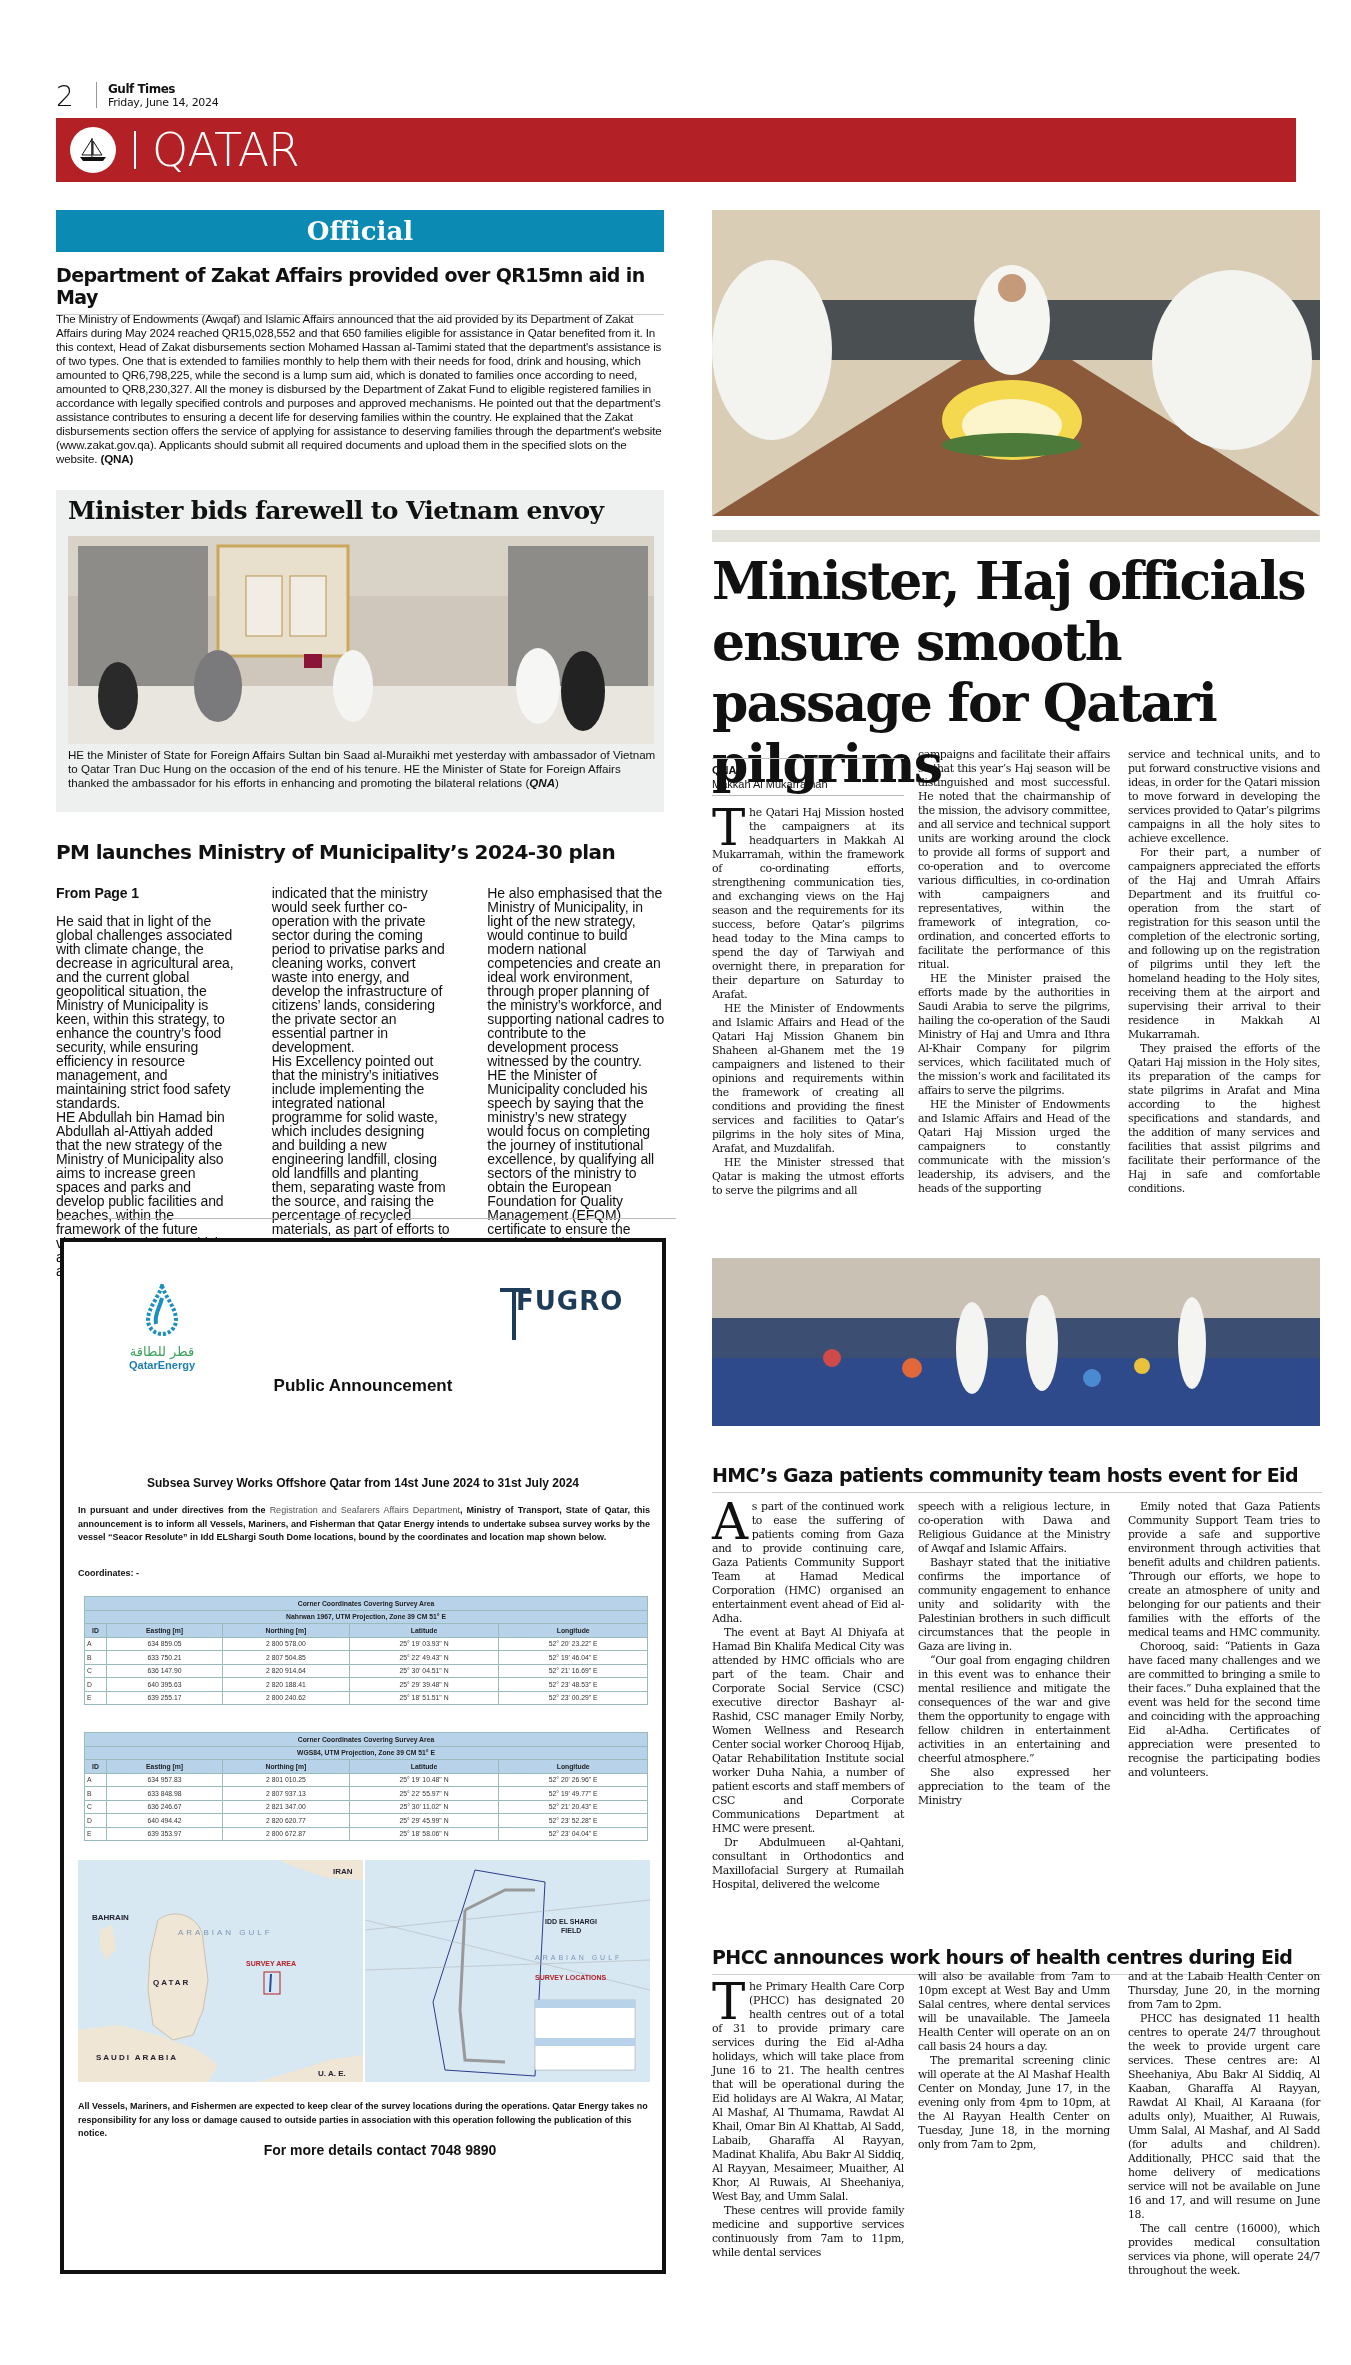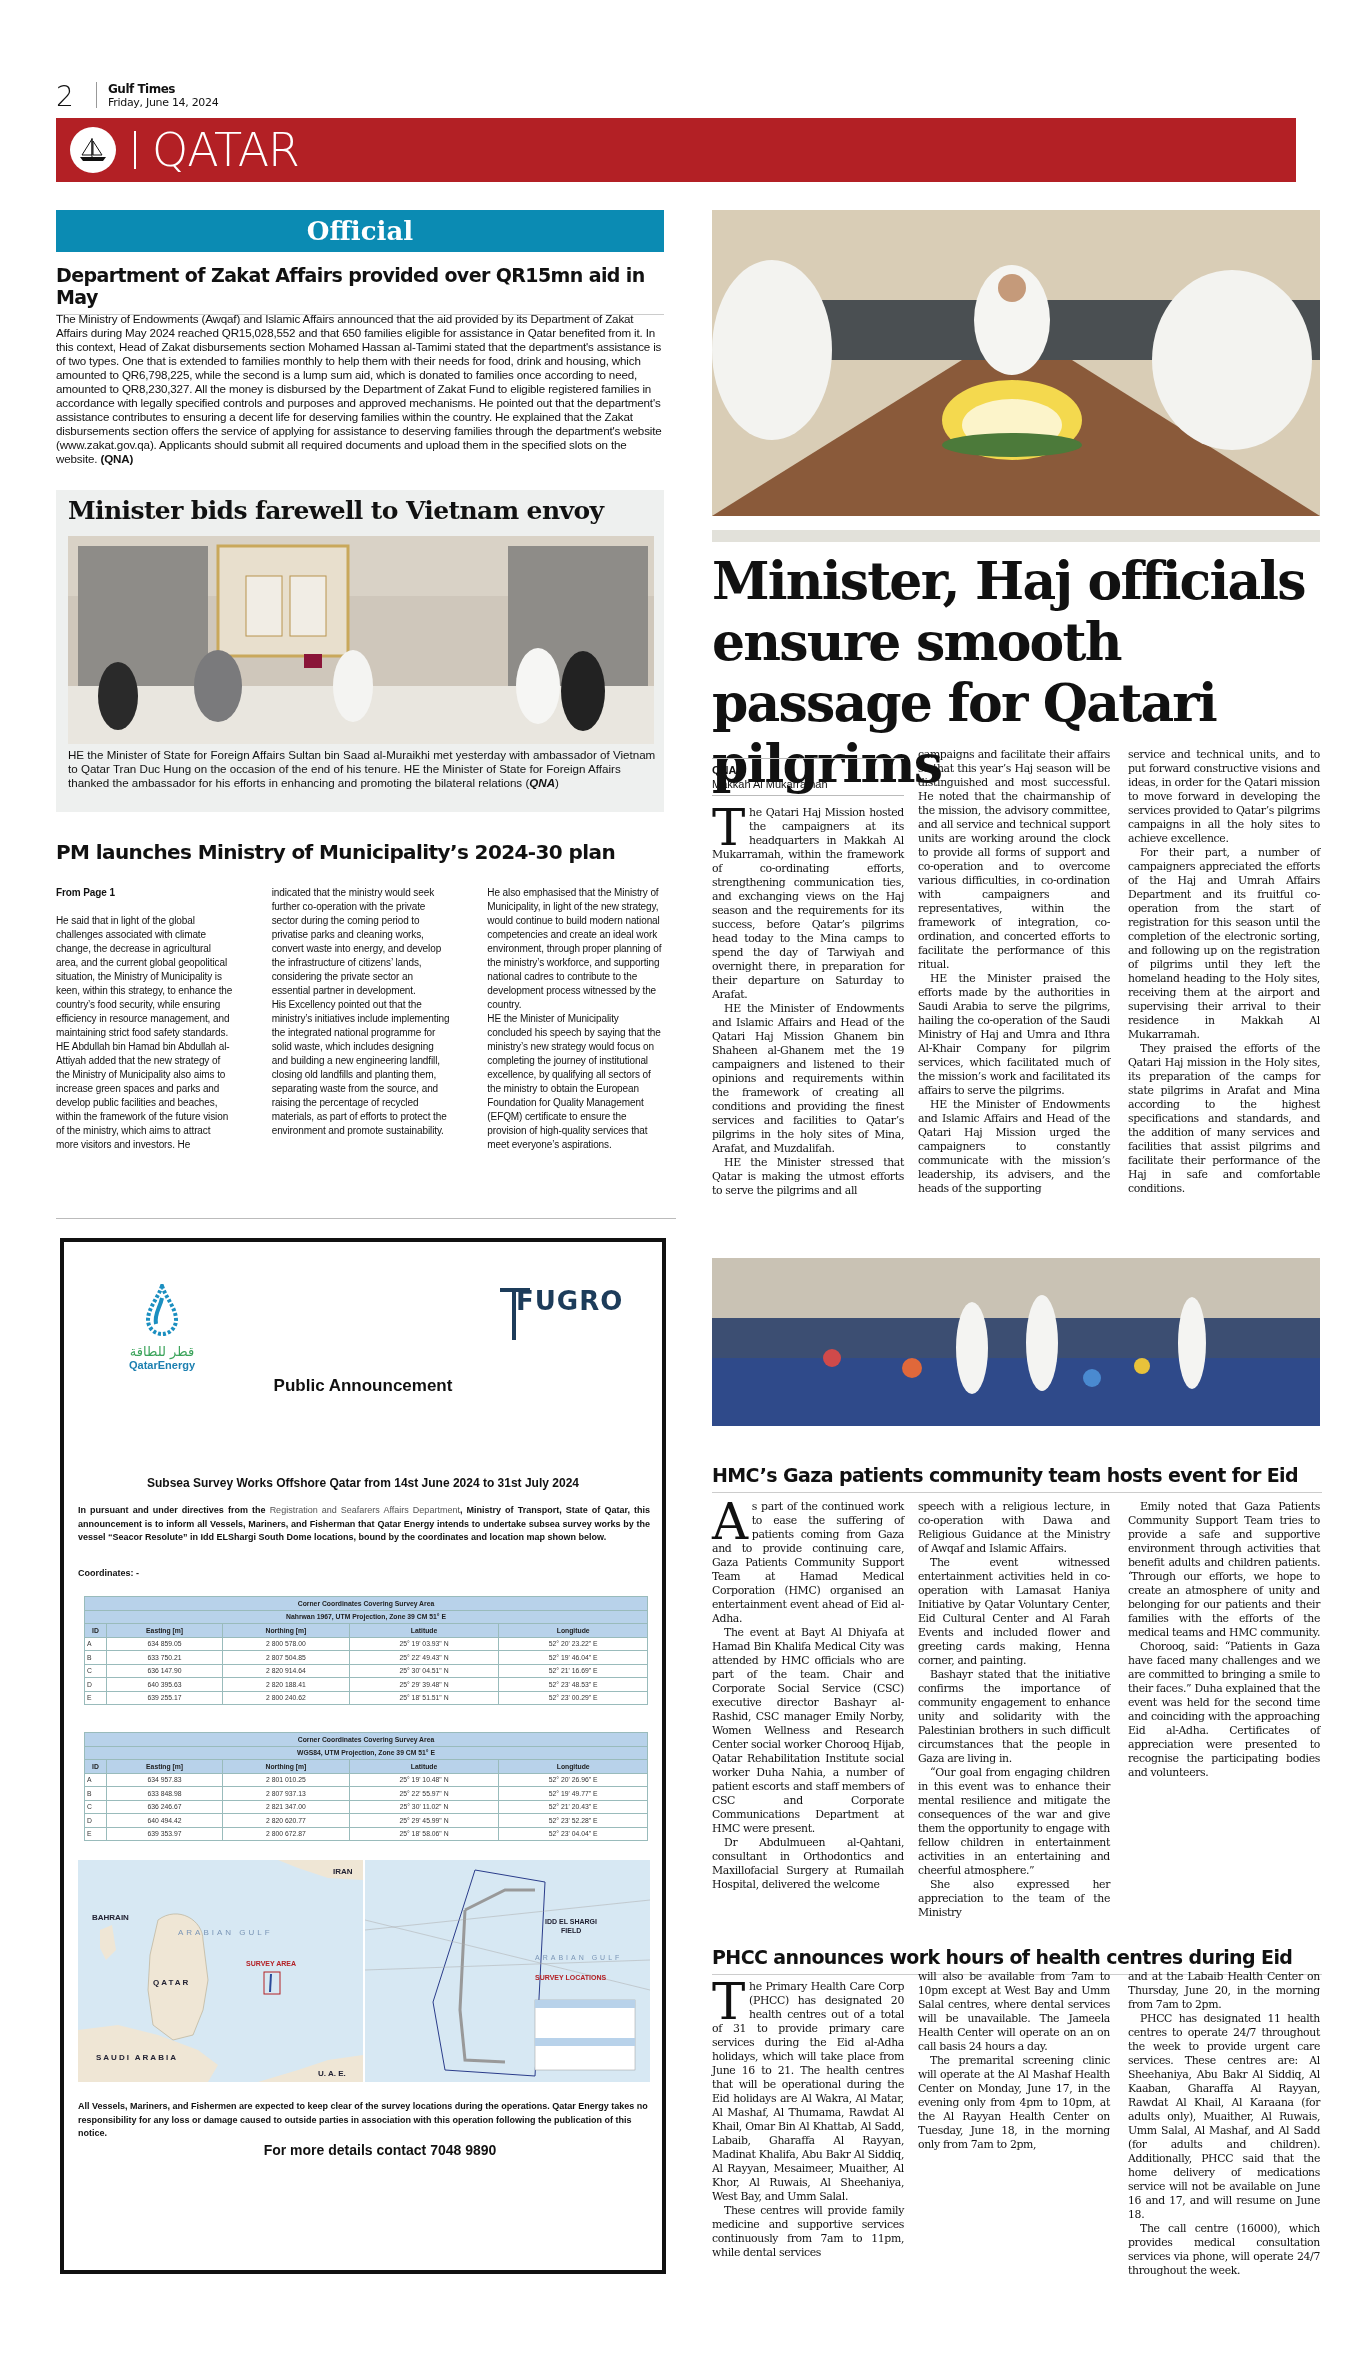--- a/index.html
+++ b/index.html
@@ -20,21 +20,21 @@
 .h-sans{font-family:"DejaVu Sans",sans-serif;font-weight:bold;letter-spacing:-0.6px}
 .zakat-head{left:56px;top:264px;width:608px;font-size:19px;padding-bottom:6px;border-bottom:1px solid #ccc}
 .zakat-body{left:56px;top:312px;width:610px;font-size:11.6px;line-height:14px;letter-spacing:-0.15px}
 
 .vn-box{left:56px;top:490px;width:608px;height:322px;background:#eef0ef}
 .vn-head{left:68px;top:496px;font-family:"DejaVu Serif",serif;font-weight:bold;font-size:25px;letter-spacing:-0.6px}
 .vn-photo{left:68px;top:536px;width:586px;height:208px;overflow:hidden}
 .vn-caption{left:68px;top:748px;width:590px;font-size:11.6px;line-height:14px}
 
 .pm-head{left:56px;top:840px;font-size:20px}
-.pm-cols{left:56px;top:886px;width:610px;display:flex;gap:37px;font-size:10px;line-height:14px;letter-spacing:-0.1px}
+.pm-cols{left:56px;top:886px;width:610px;display:flex;gap:37px;font-size:14px;line-height:14px;letter-spacing:-0.1px}
 .pm-col{flex:1}
 .pm-col p{margin:0}
 .from-page{font-weight:bold;display:block;margin-bottom:14px}
 .pm-rule{left:56px;top:1218px;width:620px;height:1px;background:#bbb}
 
 .ad-box{left:60px;top:1238px;width:606px;height:1036px;border:4px solid #111;background:#fff}
 .ad-inner{position:absolute;left:0;top:0;width:100%;height:100%}
 .qe-logo{left:58px;top:42px;width:80px;text-align:center}
 .fugro{left:432px;top:40px}
 .pa-title{left:0;top:134px;width:100%;text-align:center;font-size:17px;font-weight:bold}
@@ -356,21 +356,20 @@
   </svg>
 </div>
 <div class="abs hmc-head h-sans">HMC’s Gaza patients community team hosts event for Eid</div>
 <div class="abs serif-col hmc-c1">
   <p class="first"><span class="dropcap">A</span><span>s part of the continued work to ease the suffering of patients coming from Gaza and to provide continuing care, Gaza Patients Community Support Team at Hamad Medical Corporation (HMC) organised an entertainment event ahead of Eid al-Adha.</span></p>
   <p>The event at Bayt Al Dhiyafa at Hamad Bin Khalifa Medical City was attended by HMC officials who are part of the team. Chair and Corporate Social Service (CSC) executive director Bashayr al-Rashid, CSC manager Emily Norby, Women Wellness and Research Center social worker Chorooq Hijab, Qatar Rehabilitation Institute social worker Duha Nahia, a number of patient escorts and staff members of CSC and Corporate Communications Department at HMC were present.</p>
   <p>Dr Abdulmueen al-Qahtani, consultant in Orthodontics and Maxillofacial Surgery at Rumailah Hospital, delivered the welcome</p>
 </div>
 <div class="abs serif-col hmc-c2">
   <p class="first">speech with a religious lecture, in co-operation with Dawa and Religious Guidance at the Ministry of Awqaf and Islamic Affairs.</p>
-  <p>The event witnessed entertainment activities held in co-operation with Lamasat Haniya Initiative by Qatar Voluntary Center, Eid Cultural Center and Al Farah Events and included flower and greeting cards making, Henna corner, and painting.</p>
   <p>Bashayr stated that the initiative confirms the importance of community engagement to enhance unity and solidarity with the Palestinian brothers in such difficult circumstances that the people in Gaza are living in.</p>
   <p>“Our goal from engaging children in this event was to enhance their mental resilience and mitigate the consequences of the war and give them the opportunity to engage with fellow children in entertainment activities in an entertaining and cheerful atmosphere.”</p>
   <p>She also expressed her appreciation to the team of the Ministry</p>
 </div>
 <div class="abs serif-col hmc-c3">
   <p>Emily noted that Gaza Patients Community Support Team tries to provide a safe and supportive environment through activities that benefit adults and children patients. ‘Through our efforts, we hope to create an atmosphere of unity and belonging for our patients and their families with the efforts of the medical teams and HMC community.</p>
   <p>Chorooq, said: “Patients in Gaza have faced many challenges and we are committed to bringing a smile to their faces.” Duha explained that the event was held for the second time and coinciding with the approaching Eid al-Adha. Certificates of appreciation were presented to recognise the participating bodies and volunteers.</p>
 </div>
 
 <div class="abs phcc-head h-sans">PHCC announces work hours of health centres during Eid</div>

